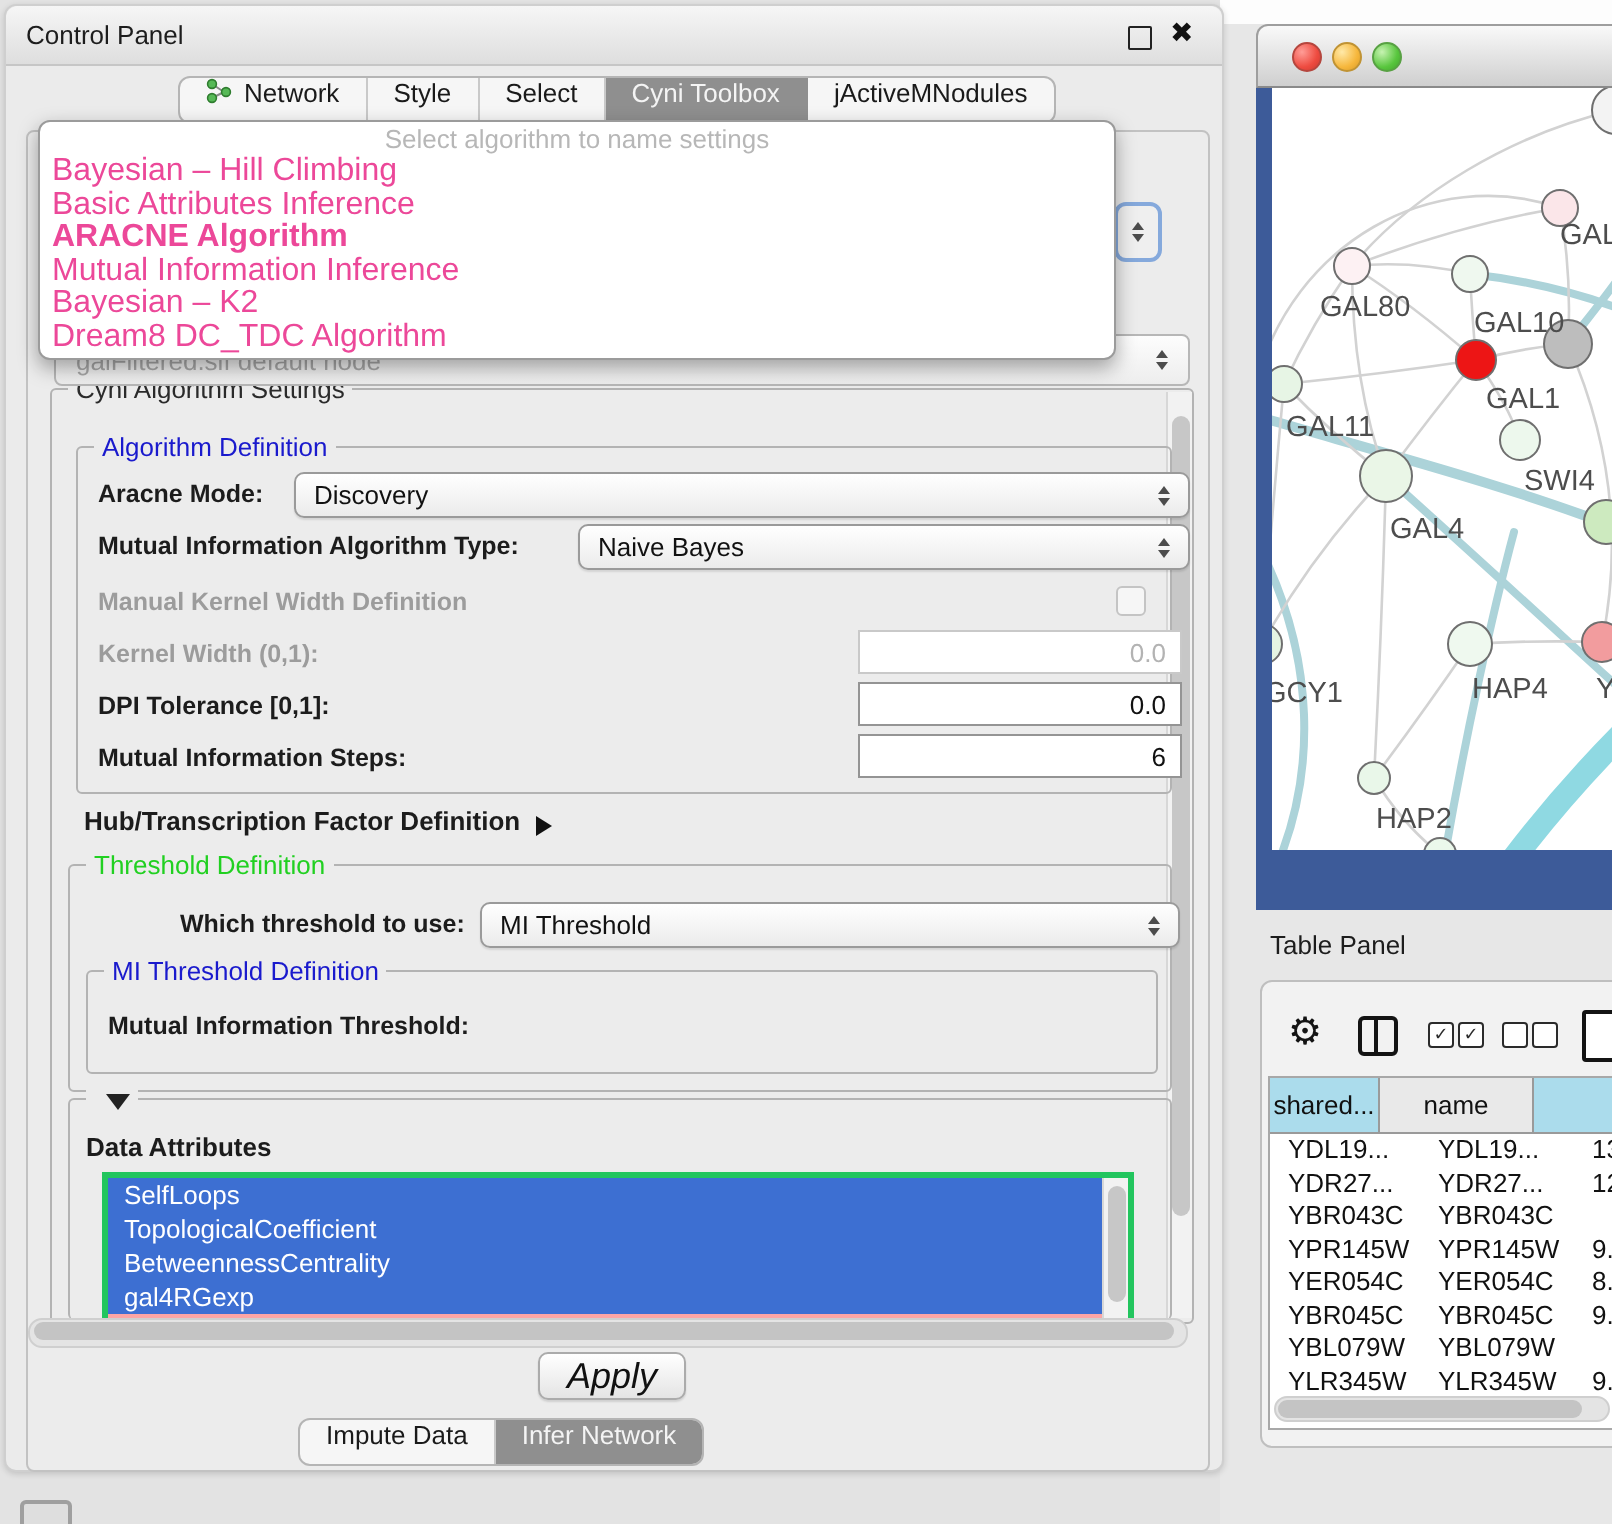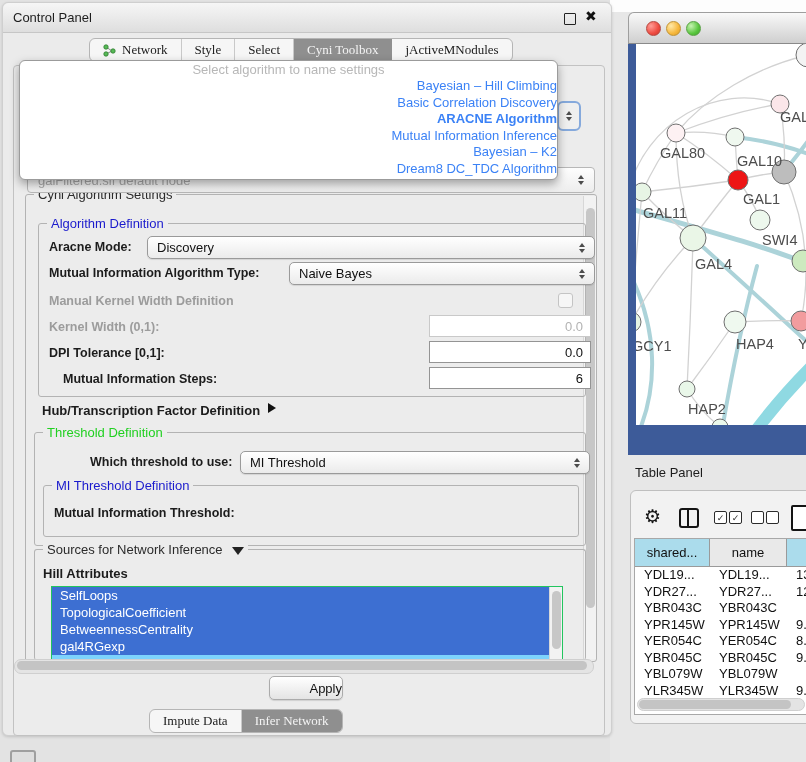--- a/index.html
+++ b/index.html
@@ -9,40 +9,40 @@
   .cp{left:2px;top:2px;width:608px;height:732px;background:#ebebeb;border:1px solid #cfcfcf;
       border-radius:6px;box-shadow:0 1px 3px rgba(0,0,0,.15);}
   .cp-titlebar{left:0;top:0;width:100%;height:29px;border-bottom:1px solid #c6c6c6;
       background:linear-gradient(#f6f6f6,#dedede);border-radius:6px 6px 0 0;}
   .cp-title{left:10px;top:7px;font-size:13px;color:#1d1d1d;}
   .win-float{left:561px;top:10px;width:10px;height:10px;border:1.6px solid #222;border-radius:1px;}
   .win-close{left:582px;top:5px;font-size:14px;font-weight:bold;color:#111;}
   
   .seg{display:flex;border:1px solid #b5b5b5;border-radius:6px;background:#f6f6f6;
        overflow:hidden;font-size:13px;color:#1a1a1a;height:22px;}
-  .seg .tab{display:flex;align-items:center;padding:0 13px;border-right:1px solid #c9c9c9;white-space:nowrap;font-family:Liberation Serif, serif;}
+  .seg .tab{display:flex;padding:0 13px;border-right:1px solid #c9c9c9;white-space:nowrap;}
   .seg .tab:last-child{border-right:none;}
   .seg .tab.sel{background:#8f8f8f;color:#f4f4f4;border-right-color:#8f8f8f;}
   .top-tabs{left:86px;top:35px;}
   .bottom-tabs{left:146px;top:706px;}
   .net-ico{width:13px;height:13px;margin-right:6px;}
   
   .panel-inner{left:10px;top:62px;width:590px;height:669px;background:#ececec;
       border:1px solid #c2c2c2;border-radius:4px;}
   
   .bg-combo{left:24px;top:164px;width:546px;height:24px;border:1px solid #b7b7b7;border-radius:4px;
       background:linear-gradient(#fdfdfd,#ededed);display:flex;align-items:center;padding:0 10px;
       font-size:13px;color:#a9a9a9;z-index:5;}
   .focus-frag{left:554px;top:98px;width:20px;height:26px;border:2px solid #85a9dc;border-radius:6px;
       background:#efefef;z-index:4;display:flex;flex-direction:column;align-items:center;justify-content:center;gap:2px;}
   
   .popup{left:16px;top:57px;width:537px;background:#fff;border:1px solid #9b9b9b;border-radius:6px;
       box-shadow:0 4px 10px rgba(0,0,0,.35);z-index:30;padding-bottom:2px;}
   .pop-prompt{text-align:center;color:#b7b7b7;font-size:13px;height:17px;line-height:17px;}
-  .pop-item{font-size:13px;color:#3b82f6;height:16.5px;line-height:16.5px;padding-left:6px;white-space:nowrap;text-align:right;}
+  .pop-item{font-size:16px;color:#ec4899;height:16.5px;line-height:16.5px;padding-left:6px;white-space:nowrap;}
   .pop-item.bold{font-weight:bold;}
   
   .group{border:1px solid #b3b3b3;border-radius:3px;}
   .legend{position:absolute;top:-8px;left:8px;background:#ececec;padding:0 4px;font-size:13px;white-space:nowrap;}
   .leg-plain{color:#2b2b2b;}
   .leg-blue{color:#1a1acd;}
   .leg-green{color:#21d021;}
   
   .lbl{font-size:12.5px;font-weight:bold;color:#1c1c1c;white-space:nowrap;}
   .lbl.dis{color:#9c9c9c;}
@@ -51,29 +51,29 @@
   .stepper{margin-left:auto;display:flex;flex-direction:column;align-items:center;gap:2px;}
   .tri-up{width:0;height:0;border-left:3.5px solid transparent;border-right:3.5px solid transparent;border-bottom:4.5px solid #4c4c4c;}
   .tri-dn{width:0;height:0;border-left:3.5px solid transparent;border-right:3.5px solid transparent;border-top:4.5px solid #4c4c4c;}
   .field{border:1px solid #949494;background:#fff;font-size:13px;color:#111;display:flex;
       align-items:center;justify-content:flex-end;padding:0 7px;}
   .field.dis{border-color:#c9c9c9;color:#b3b3b3;}
   .checkbox{width:13px;height:13px;border:1px solid #c4c4c4;border-radius:3px;background:#f6f6f6;}
   .arrow-right{width:0;height:0;border-top:5.5px solid transparent;border-bottom:5.5px solid transparent;border-left:8px solid #111;display:inline-block;}
   .arrow-down{width:0;height:0;border-left:6px solid transparent;border-right:6px solid transparent;border-top:8px solid #222;display:inline-block;}
   
-  .attr-list{background:#7dd3fc;border:1px solid #22c55e;overflow:hidden;}
+  .attr-list{background:#fca5a5;border:3px solid #22c55e;overflow:hidden;}
   .attr-item{height:17px;line-height:17px;font-size:13px;color:#fff;background:#3d6fd2;padding-left:8px;}
   .vscroll{background:#f2f2f2;border-left:1px solid #d7d7d7;}
   .vthumb{position:absolute;left:1.5px;width:9px;background:#c7c7c7;border-radius:5px;}
   .hscroll-bar{background:#e4e4e4;border:1px solid #cfcfcf;border-radius:7px;}
   .hthumb{position:absolute;top:1px;height:9px;background:#c4c4c4;border-radius:5px;}
   
   .btn{border:1px solid #ababab;border-radius:5px;background:linear-gradient(#ffffff,#e4e4e4);
-      font-size:13px;color:#111;display:flex;align-items:center;justify-content:flex-end;box-shadow:0 1px 1px rgba(0,0,0,.12);}
+      font-size:18px;color:#111;display:flex;align-items:center;justify-content:center;box-shadow:0 1px 1px rgba(0,0,0,.12);font-style:italic;}
   
   .right-bg{left:610px;top:0;width:196px;height:762px;background:#e7e7e7;}
   .right-top-white{left:610px;top:0;width:196px;height:12px;background:#fdfdfd;}
   .divider-arrow{left:604px;top:369px;width:0;height:0;border-top:4px solid transparent;
       border-bottom:4px solid transparent;border-right:6px solid #666;}
   
   .net-win-title{left:628px;top:12px;width:178px;height:30px;background:linear-gradient(#f9f9f9,#cfcfcf);
       border:1px solid #9e9e9e;border-bottom-color:#8a8a8a;border-radius:6px 0 0 0;}
   .tl{position:absolute;top:8px;width:13px;height:13px;border-radius:50%;}
   .tl.red{left:17px;background:radial-gradient(circle at 4px 4px,#ff9d97,#ee4b40 60%,#c93a30);border:1px solid #b5463e;}
@@ -181,21 +181,21 @@
   <div class="abs gear" style="left:14px;top:7px;">⚙</div>
   <div class="abs col-ico" style="left:49px;top:8px;"></div>
   <div class="abs cb" style="left:84px;top:11px;">✓</div>
   <div class="abs cb" style="left:99px;top:11px;">✓</div>
   <div class="abs cb" style="left:121px;top:11px;"></div>
   <div class="abs cb" style="left:136px;top:11px;"></div>
   <div class="abs doc-ico" style="left:161px;top:5px;"></div>
 </div>
 <div class="abs tp-table">
   <div class="tp-header">
-    <div class="th hl" style="width:75px;">shared...</div>
+    <div class="th hl" style="width:55px;">shared...</div>
     <div class="th plain" style="width:77px;">name</div>
     <div class="th hl" style="flex:1;"></div>
   </div>
   <div class="tp-rows">
       <div class="tr">
         <div class="td" style="width: 75px;">YDL19...</div>
         <div class="td" style="width: 77px;">YDL19...</div>
         <div class="td" style="flex: 1 1 0%;">13</div>
       </div>
       <div class="tr">
@@ -288,21 +288,21 @@
 
   <div class="abs focus-frag">
     <span class="tri-up"></span>
       <span class="tri-dn"></span>
   </div>
 
   <div class="abs popup">
     <div class="pop-prompt">Select algorithm to name settings</div>
     <div>
         <div class="pop-item">Bayesian – Hill Climbing</div>
-        <div class="pop-item">Basic Correlation Discovery</div>
+        <div class="pop-item">Basic Attributes Inference</div>
         <div class="pop-item bold">ARACNE Algorithm</div>
         <div class="pop-item">Mutual Information Inference</div>
         <div class="pop-item">Bayesian – K2</div>
         <div class="pop-item">Dream8 DC_TDC Algorithm</div>
       </div>
   </div>
 
   <div class="abs group" style="left:22px;top:191px;width:570px;height:466px;">
     <span class="legend leg-plain">Cyni Algorithm Settings</span>
 
@@ -337,27 +337,27 @@
       <div class="abs lbl dis" style="left:10px;top:96px;">Kernel Width (0,1):</div>
       <div class="abs field dis" style="left:390px;top:91px;width:146px;height:20px;">
         <span>0.0</span>
       </div>
 
       <div class="abs lbl" style="left:10px;top:122px;">DPI Tolerance [0,1]:</div>
       <div class="abs field" style="left:390px;top:117px;width:146px;height:20px;">
         <span>0.0</span>
       </div>
 
-      <div class="abs lbl" style="left:24px;top:148px;">Mutual Information Steps:</div>
+      <div class="abs lbl" style="left:10px;top:148px;">Mutual Information Steps:</div>
       <div class="abs field" style="left:390px;top:143px;width:146px;height:20px;">
         <span>6</span>
       </div>
     </div>
 
-    <div class="abs" style="left:16px;top:208px;display:flex;align-items:flex-start;gap:8px;">
+    <div class="abs" style="left:16px;top:208px;display:flex;align-items:flex-end;gap:8px;">
       <span class="lbl" style="font-size:13px;">Hub/Transcription Factor Definition</span>
       <span class="arrow-right"></span>
     </div>
 
     <div class="abs group" style="left:8px;top:237px;width:550px;height:112px;">
       <span class="legend leg-green">Threshold Definition</span>
 
       <div class="abs lbl" style="left:55px;top:22px;">Which threshold to use:</div>
       <div class="abs combo" style="left:205px;top:18px;width:330px;height:21px;">
         <span>MI Threshold</span>
@@ -368,24 +368,23 @@
       </div>
 
       <div class="abs group" style="left:8px;top:52px;width:534px;height:50px;">
         <span class="legend leg-blue" style="background:#ececec;">MI Threshold Definition</span>
         <div class="abs lbl" style="left:10px;top:20px;">Mutual Information Threshold:</div>
       </div>
     </div>
 
     <div class="abs group" style="left:8px;top:354px;width:550px;height:110px;border-bottom:none;">
       <span class="legend leg-plain">
-        <span>Sources for Network Inference</span>
         <span class="arrow-down" style="margin-left:6px;position:relative;top:1px;"></span>
       </span>
-      <div class="abs lbl" style="left:8px;top:16px;font-size:13px;">Hill Attributes</div>
+      <div class="abs lbl" style="left:8px;top:16px;font-size:13px;">Data Attributes</div>
       <div class="abs attr-list" style="left:16px;top:36px;width:510px;height:73px;">
         <div class="abs vscroll" style="right:0;top:0;width:12px;height:73px;">
           <div class="vthumb" style="top:4px;height:58px;"></div>
         </div>
       <div class="attr-item" style="width: 498px;">SelfLoops</div>
           <div class="attr-item" style="width: 498px;">TopologicalCoefficient</div>
           <div class="attr-item" style="width: 498px;">BetweennessCentrality</div>
           <div class="attr-item" style="width: 498px;">gal4RGexp</div>
         </div>
     </div>

